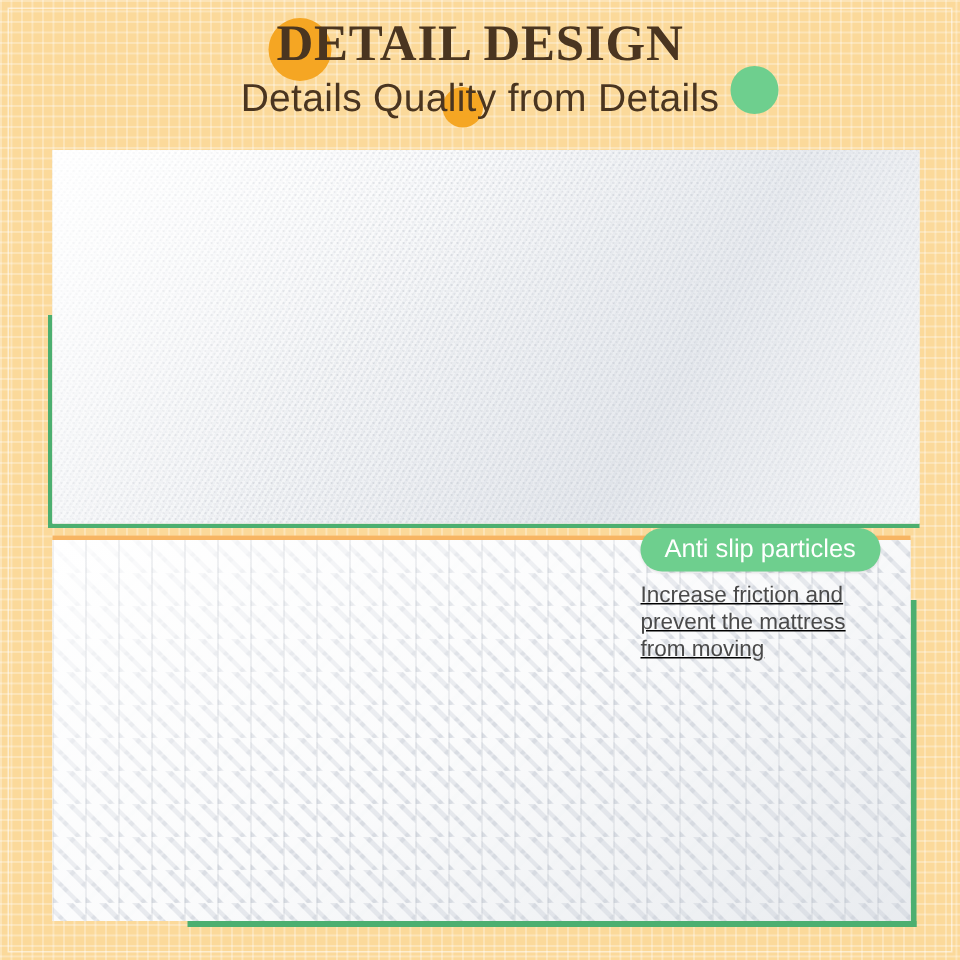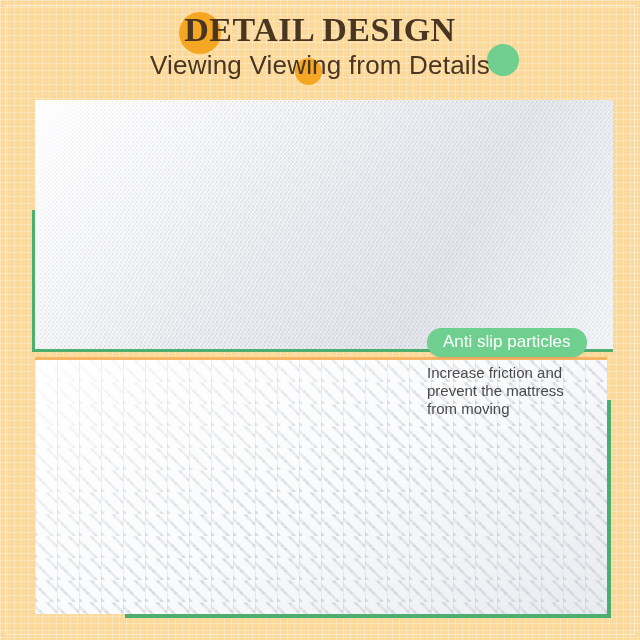--- a/index.html
+++ b/index.html
@@ -123,37 +123,37 @@
     white-space:nowrap;
     box-shadow:0 1px 2px rgba(0,0,0,.10);
   }
   .body-text{
     margin-top:7px;
     color:#4A4A4A;
     font-size:15px;
     line-height:1.22;
     white-space:pre-line;
   }
-  #callout-top{left:392px;top:228px;}
+  #callout-top{left:392px;top:252px;text-decoration:underline;}
 </style>
 </head>
 <body>
 
 <div id="page">
 
   <div id="inner-border"></div>
 
   <div class="header">
     <span class="dot dot-orange-1"></span>
     <span class="dot dot-orange-2"></span>
     <span class="dot dot-green"></span>
 
     <div class="title">DETAIL DESIGN</div>
 
-    <div class="subtitle">Viewing Viewing from Details</div>
+    <div class="subtitle">Details Quality from Details</div>
   </div>
 
   <div class="panel" id="panel-top">
     <span class="accent accent-left"></span>
     <span class="accent accent-bottom"></span>
 
     <div class="photo">
       <div class="tex-knit"></div>
       <div class="sheen"></div>
     </div>

